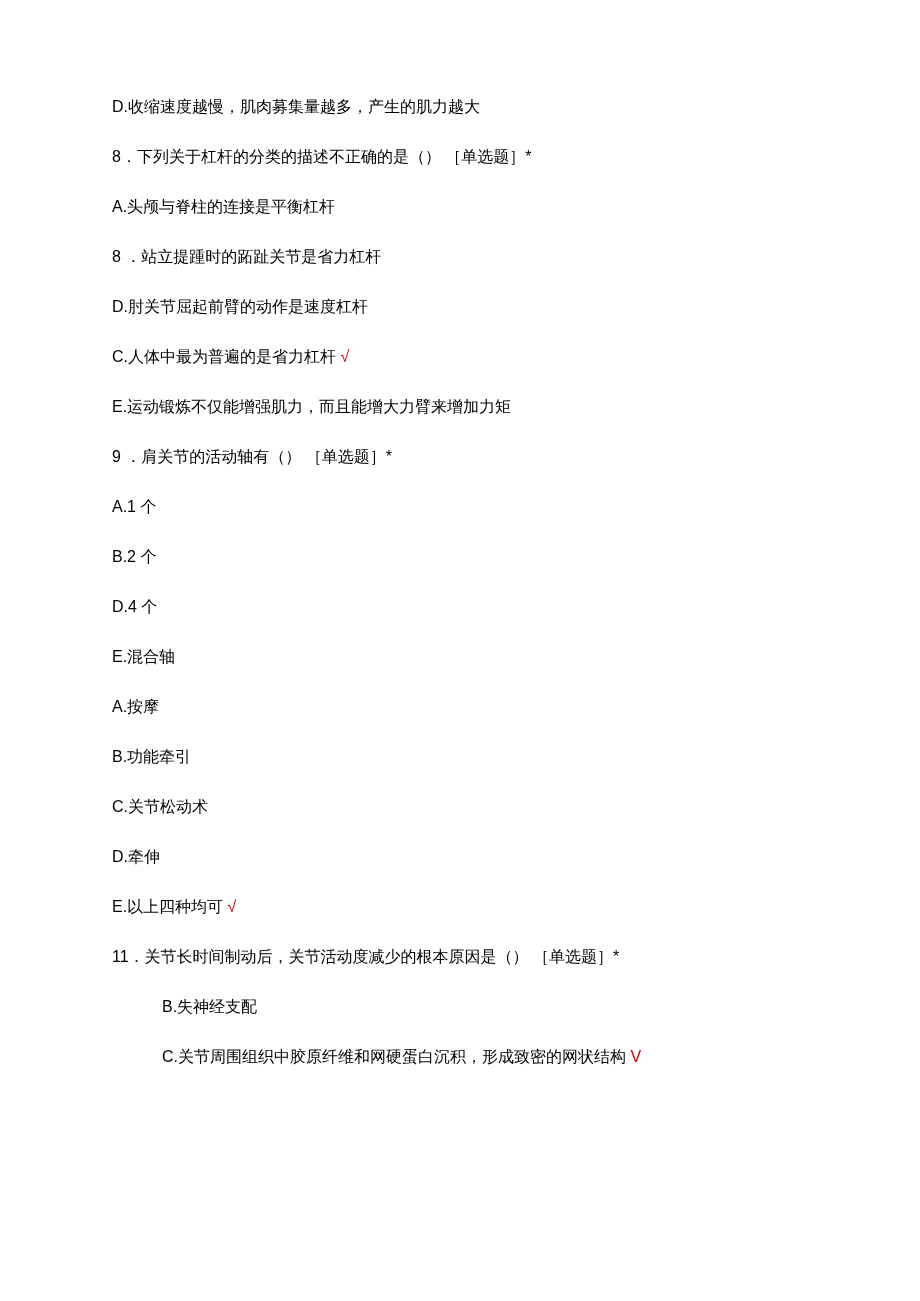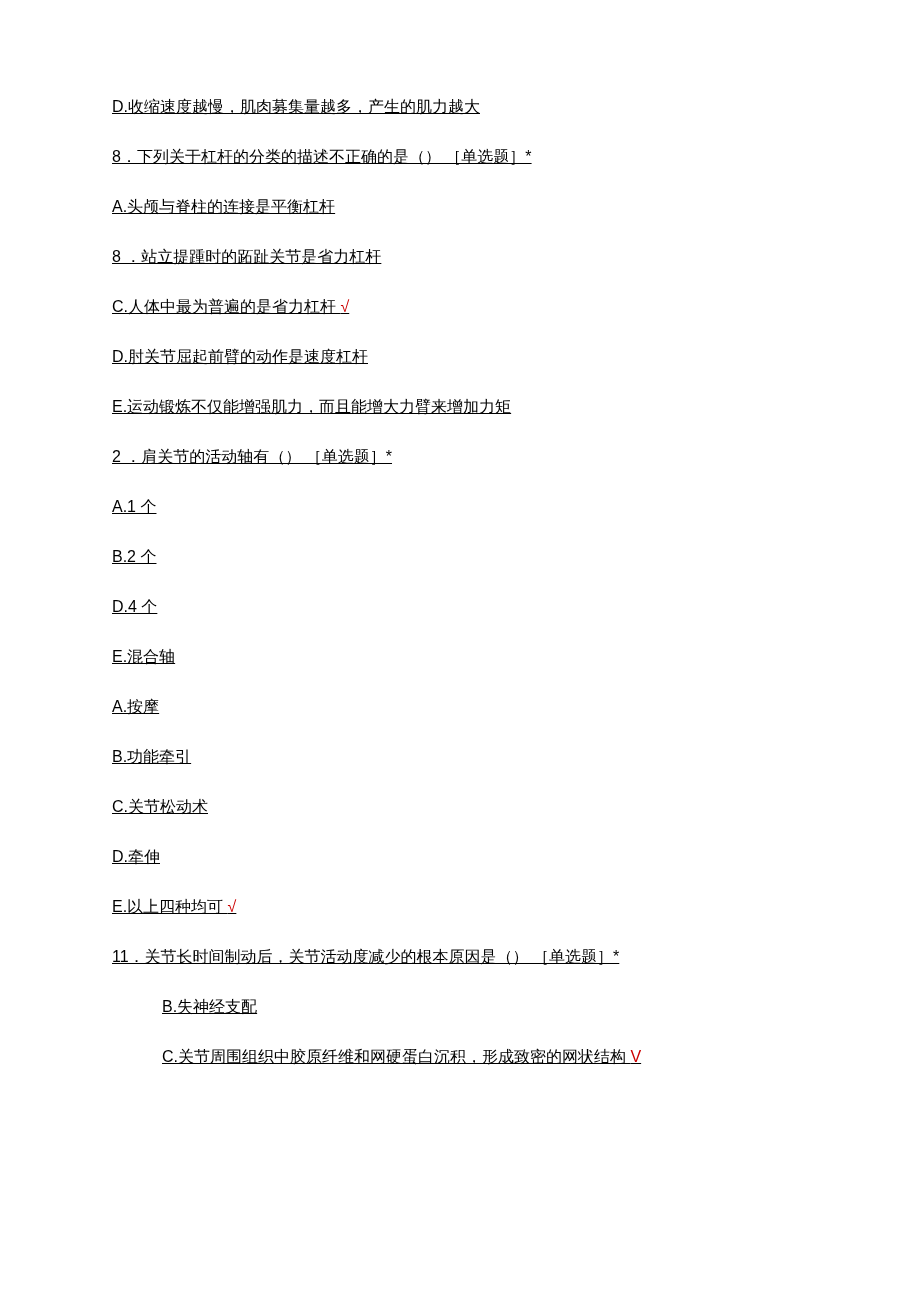--- a/index.html
+++ b/index.html
@@ -12,44 +12,43 @@
       height: 1301px;
       background: #ffffff;
       font-family: "SimSun", "Microsoft YaHei", sans-serif;
       font-size: 16px;
       color: #000000;
       padding: 95px 112px 60px 112px;
       line-height: 1.5;
     }
     .line {
       margin-bottom: 26px;
-      text-decoration: underline;
     }
     .indent {
       padding-left: 50px;
     }
     .check {
       color: #cc0000;
     }
     .check-v {
       color: #cc0000;
     }
   </style>
 </head>
 <body>
 
 <div id="content">
     <div class="line"><span>D.收缩速度越慢，肌肉募集量越多，产生的肌力越大</span></div>
     <div class="line"><span>8．下列关于杠杆的分类的描述不正确的是（） ［单选题］*</span></div>
     <div class="line"><span>A.头颅与脊柱的连接是平衡杠杆</span></div>
     <div class="line"><span>8 ．站立提踵时的跖趾关节是省力杠杆</span></div>
+    <div class="line"><span>D.肘关节屈起前臂的动作是速度杠杆</span></div>
     <div class="line"><span>C.人体中最为普遍的是省力杠杆 </span><span class="check">√</span></div>
-    <div class="line"><span>D.肘关节屈起前臂的动作是速度杠杆</span></div>
     <div class="line"><span>E.运动锻炼不仅能增强肌力，而且能增大力臂来增加力矩</span></div>
-    <div class="line"><span>2 ．肩关节的活动轴有（） ［单选题］*</span></div>
+    <div class="line"><span>9 ．肩关节的活动轴有（） ［单选题］*</span></div>
     <div class="line"><span>A.1 个</span></div>
     <div class="line"><span>B.2 个</span></div>
     <div class="line"><span>D.4 个</span></div>
     <div class="line"><span>E.混合轴</span></div>
     <div class="line"><span>A.按摩</span></div>
     <div class="line"><span>B.功能牵引</span></div>
     <div class="line"><span>C.关节松动术</span></div>
     <div class="line"><span>D.牵伸</span></div>
     <div class="line"><span>E.以上四种均可 </span><span class="check">√</span></div>
     <div class="line"><span>11．关节长时间制动后，关节活动度减少的根本原因是（） ［单选题］*</span></div>

